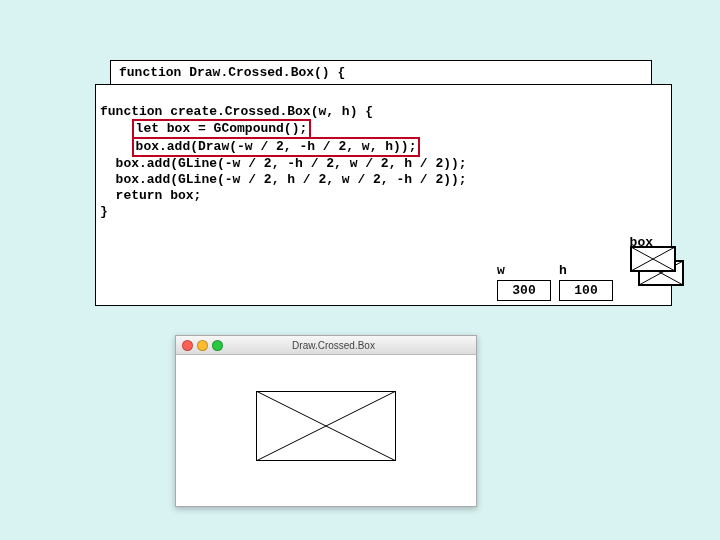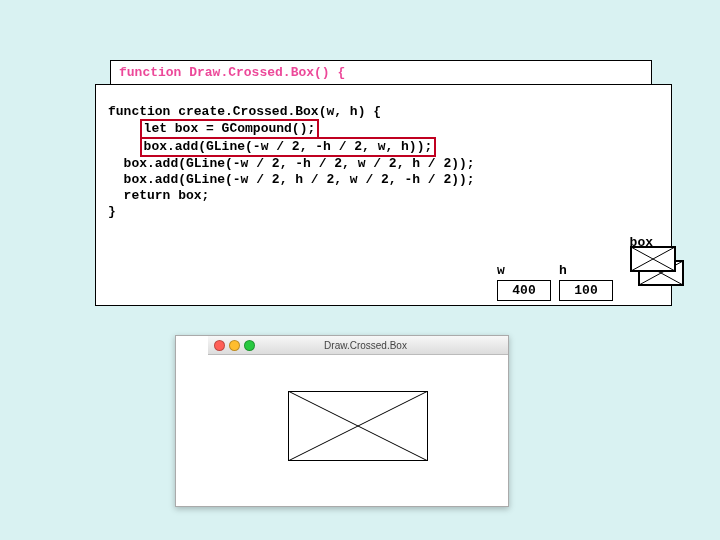--- a/index.html
+++ b/index.html
@@ -39,40 +39,40 @@
     width: 540px;
     height: 230px;
     background: #fff;
     border: 1px solid #000;
   }
   .card-back .line1 {
     padding: 4px 8px;
     font-family: "Courier New", Courier, monospace;
     font-weight: bold;
     font-size: 13px;
-    color: #ec4899;
+    color: #000000;
   }
 
   
   .card-front {
     position: absolute;
     top: 84px;
     left: 95px;
     width: 575px;
     height: 220px;
     background: #fff;
     border: 1px solid #000;
   }
   .code {
     font-family: "Courier New", Courier, monospace;
     font-weight: bold;
     font-size: 13px;
     color: #000;
     white-space: pre;
-    padding: 6px 12px;
+    padding: 6px 4px;
     line-height: 16px;
   }
   .hl {
     display: inline-block;
     border: 2px solid #c00020;
     padding: 0 2px;
     margin: -1px 16px;
   }
 
   
@@ -102,21 +102,20 @@
   
   .macwin {
     position: absolute;
     top: 335px;
     left: 175px;
     width: 300px;
     height: 170px;
     background: #fff;
     border: 1px solid #aaa;
     box-shadow: 0 2px 6px rgba(0,0,0,0.25);
-    padding-left: 32px;
   }
   .mac-titlebar {
     height: 18px;
     background: linear-gradient(#f7f7f7,#dcdcdc);
     border-bottom: 1px solid #bbb;
     display: flex;
     align-items: center;
     padding: 0 6px;
     gap: 4px;
     font-size: 10px;
@@ -151,33 +150,33 @@
 <div class="slide">
 
 
   <div class="card-back">
     <div class="line1">function Draw.Crossed.Box() {</div>
   </div>
 
   <div class="card-front">
     <pre class="code" id="code-block">function create.Crossed.Box(w, h) {
   <span class="hl">let box = GCompound();</span>
-  <span class="hl">box.add(GLine(-w / 2, -h / 2, w, h));</span>
+  <span class="hl">box.add(Draw(-w / 2, -h / 2, w, h));</span>
   box.add(GLine(-w / 2, -h / 2, w / 2, h / 2));
   box.add(GLine(-w / 2, h / 2, w / 2, -h / 2));
   return box;
 }</pre>
 
     <div class="varblock" style="right:18px; top:150px;padding-left:11px;">
       <div class="varlabel">box</div>
     </div>
 
     <div class="varblock" style="right:120px; top:178px;">
       <div class="varlabel">w</div>
-      <div class="valbox">400</div>
+      <div class="valbox">300</div>
     </div>
 
     <div class="varblock" style="right:58px; top:178px;">
       <div class="varlabel">h</div>
       <div class="valbox">100</div>
     </div>
   </div>
 
   <div class="xbox" style="left:638px; top:260px; width:44px; height:24px;">
     <svg width="44" height="24">

